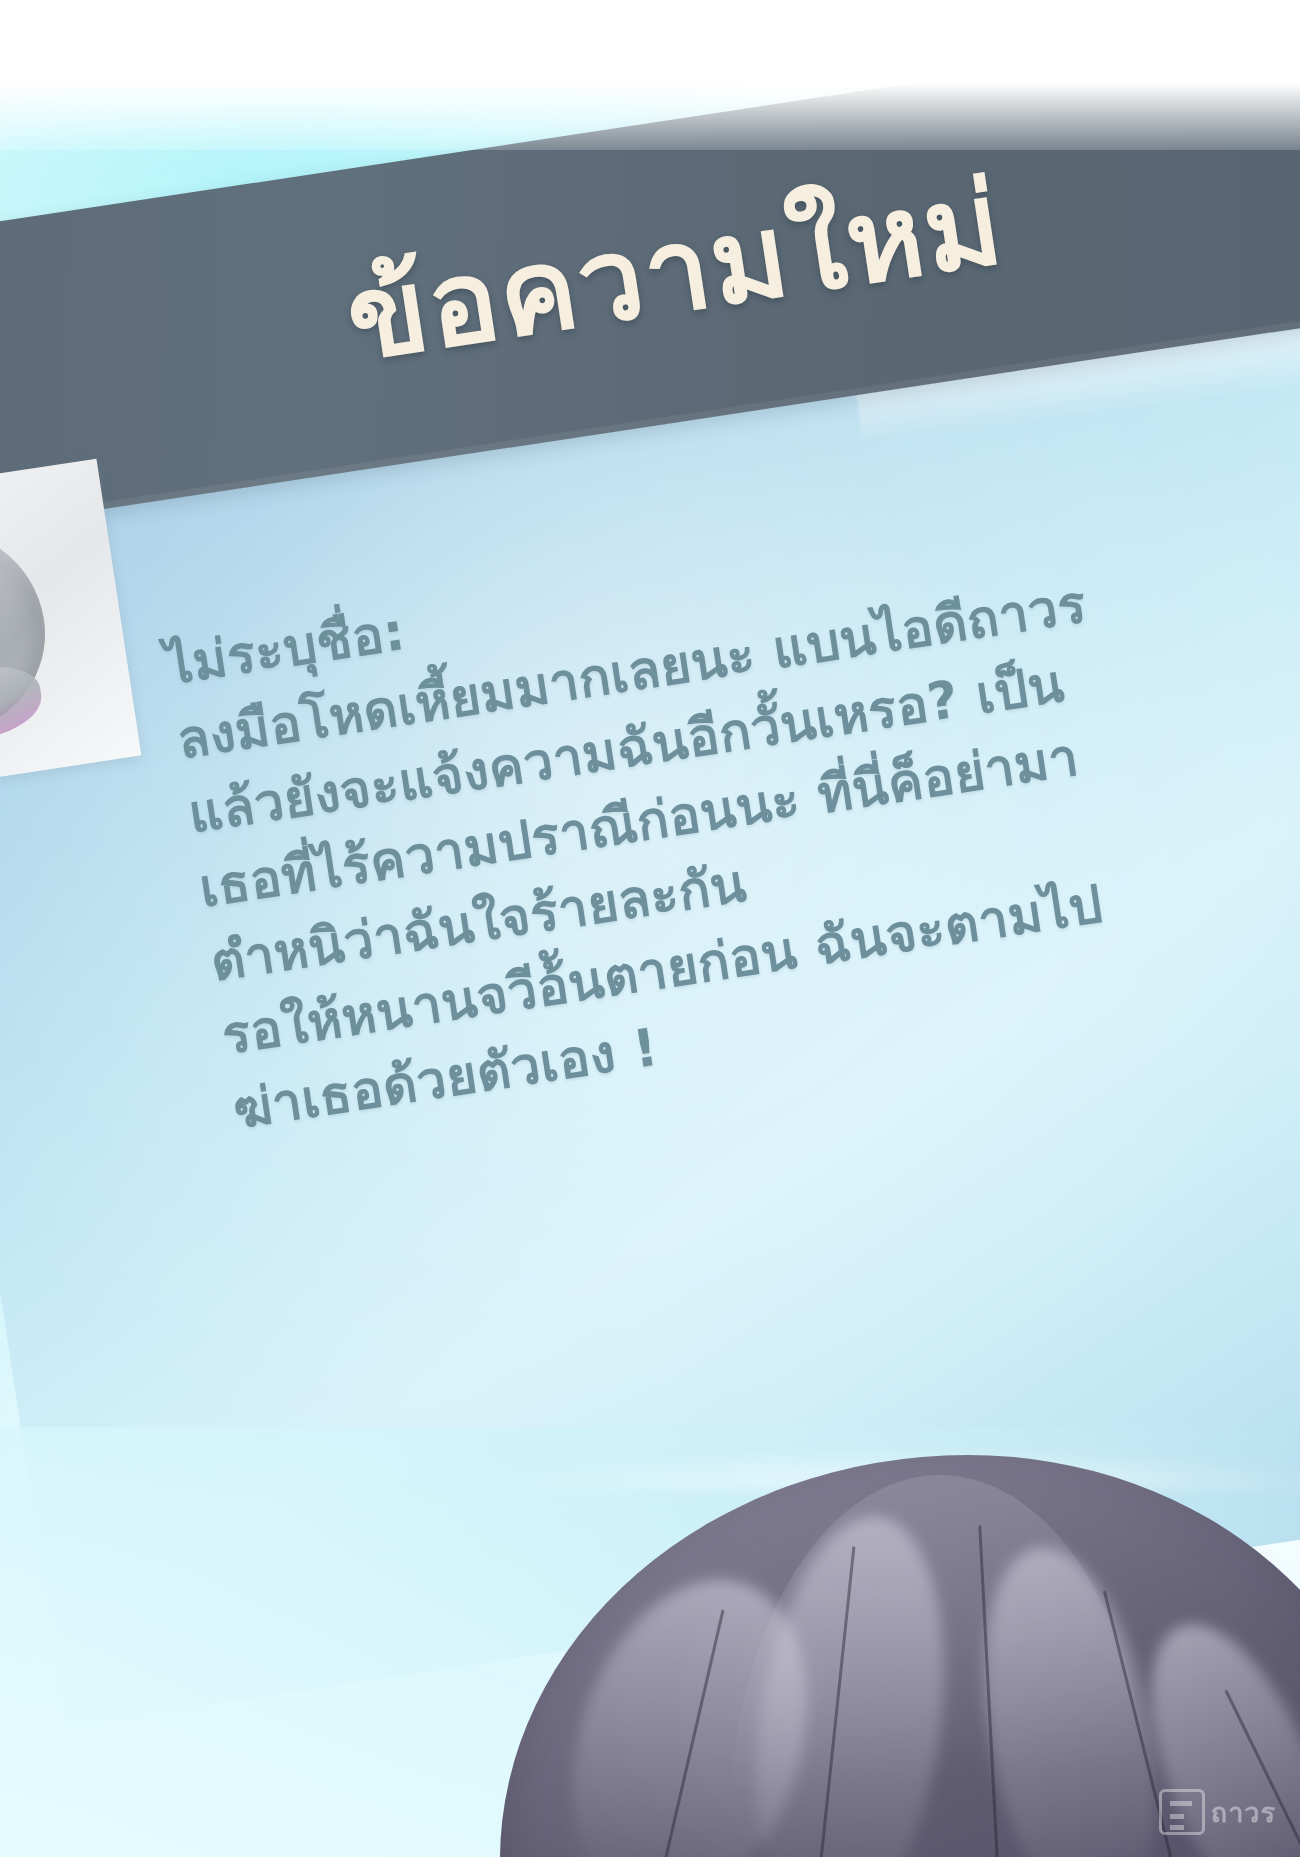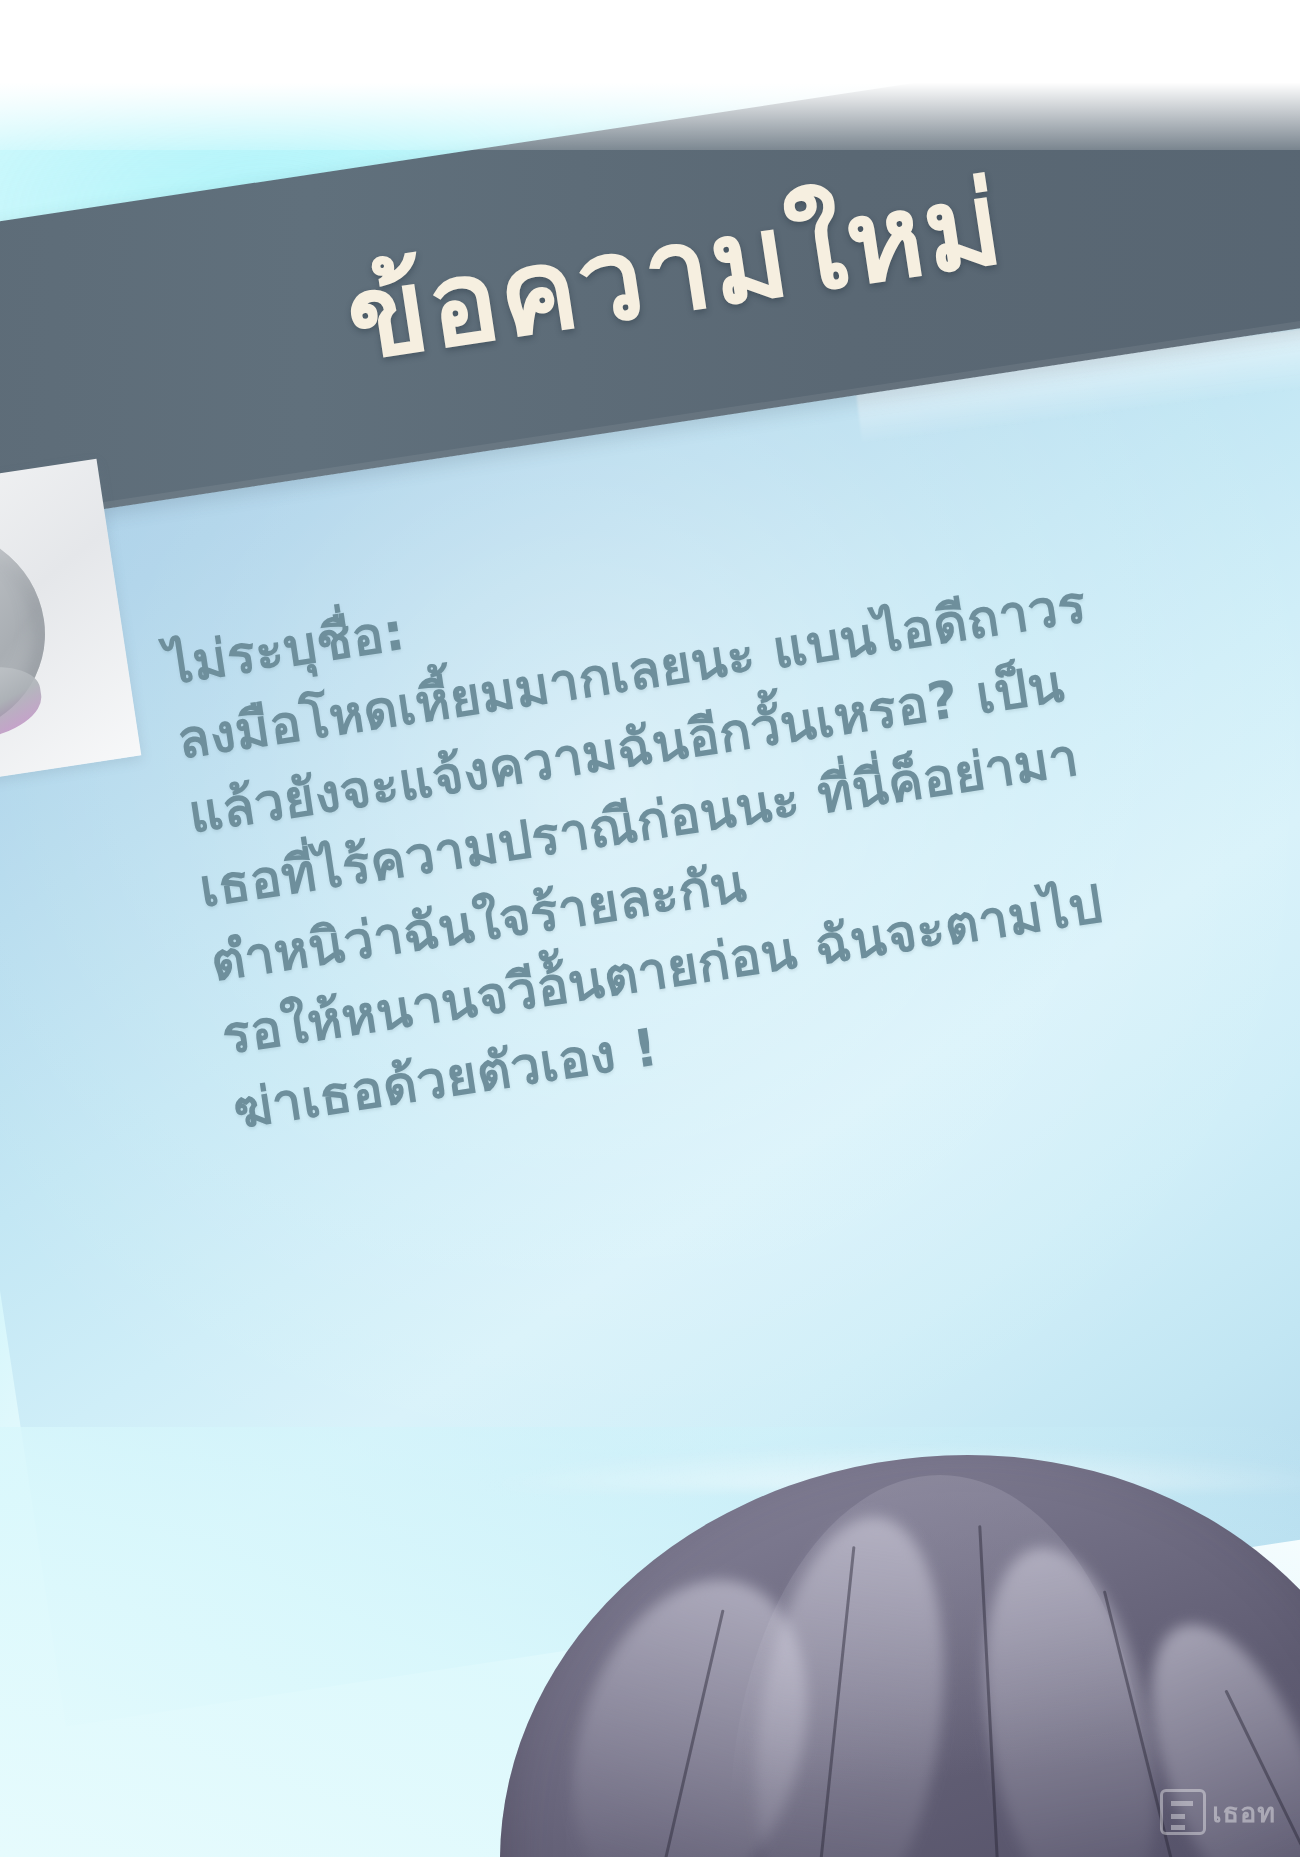--- a/index.html
+++ b/index.html
@@ -395,16 +395,16 @@
     <div class="line l2"></div>
     <div class="line l3"></div>
     <div class="line l4"></div>
     <div class="line l5"></div>
   </div>
 
   <div class="top-band"></div>
 
   <div class="watermark">
     <div class="wm-box"></div>
-    <div class="wm-text">เธอท</div>
+    <div class="wm-text">ถาวร</div>
   </div>
 
 </div>
 
 </body></html>

